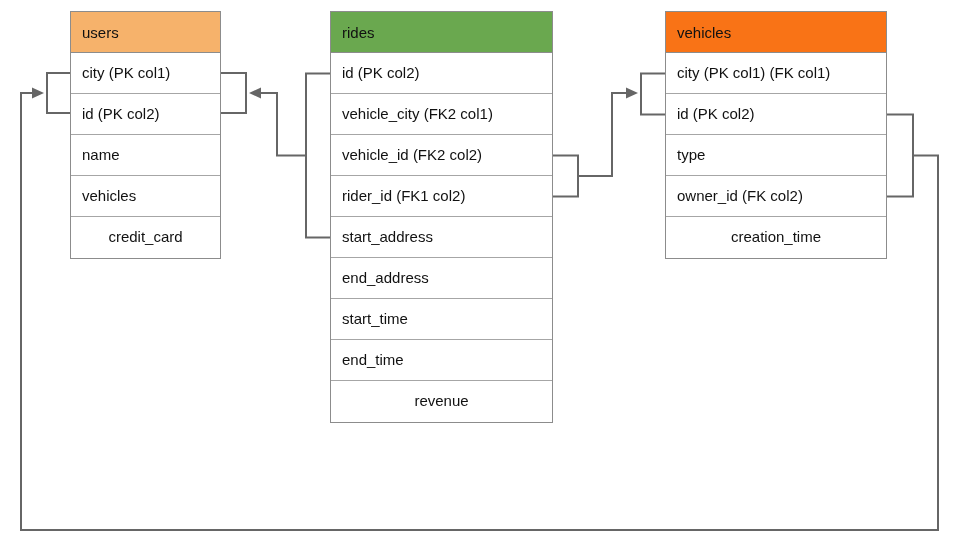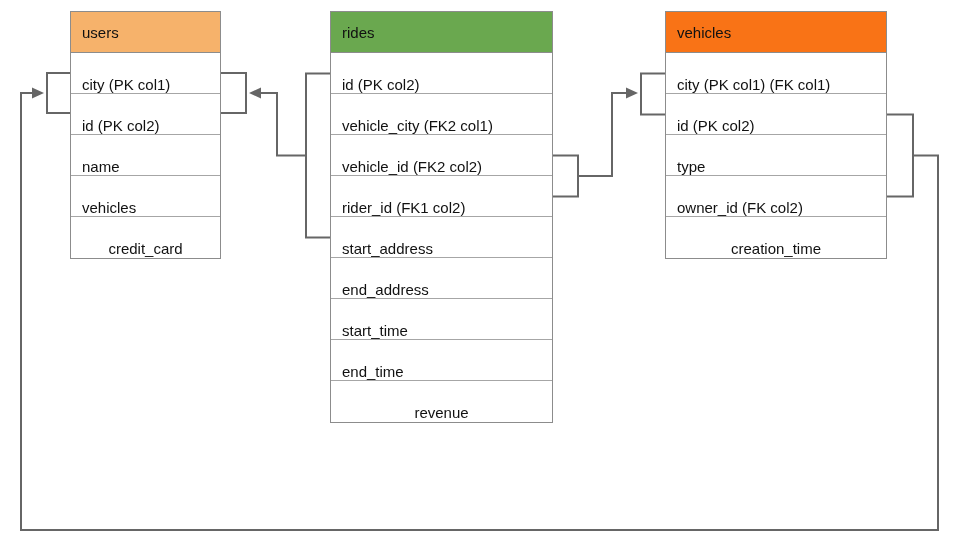--- a/index.html
+++ b/index.html
@@ -36,21 +36,21 @@
     font-size: 15px;
     color: #111111;
     border-bottom: 1px solid #8c8c8c;
     box-sizing: border-box;
     white-space: nowrap;
     overflow: hidden;
   }
   .db-rows .db-row {
     height: 41px;
     line-height: 40px;
-    padding: 12px 11px;
+    padding: 0 11px;
     font-size: 15px;
     color: #111111;
     border-bottom: 1px solid #a6a6a6;
     box-sizing: border-box;
     white-space: nowrap;
     overflow: hidden;
   }
   .db-rows .db-row:last-child {
     border-bottom: none;
     text-align: center;

